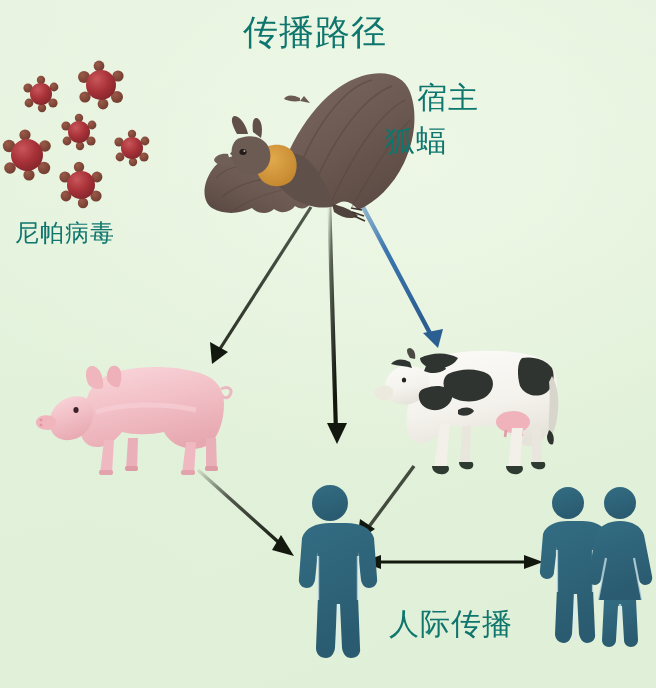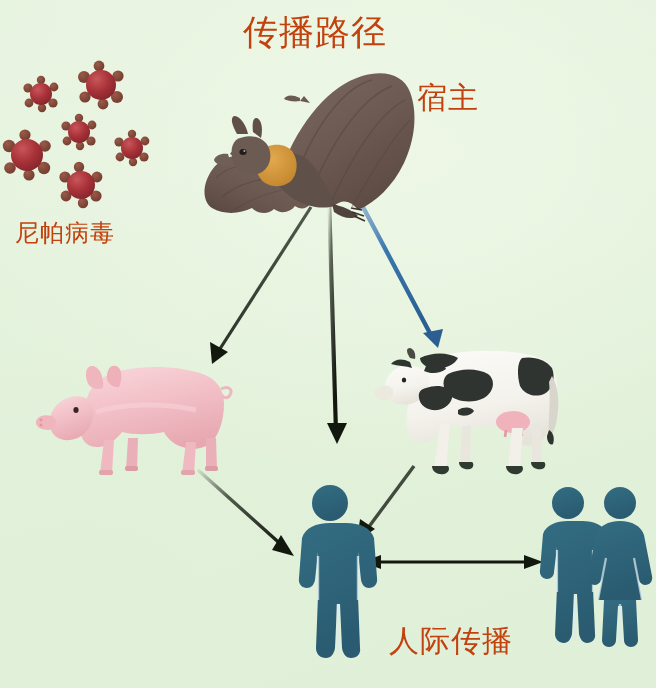--- a/index.html
+++ b/index.html
@@ -8,27 +8,27 @@
     font-family:"Liberation Serif","DejaVu Serif",serif;
     background:#e4f2dc;
   }
   #stage{position:relative;width:656px;height:688px;background:#e4f2dc;overflow:hidden;}
   #bgwash{position:absolute;inset:0;
     background:
       radial-gradient(120% 80% at 62% 22%, #eef7e6 0%, rgba(238,247,230,0) 62%),
       radial-gradient(90% 60% at 12% 90%, #e1f0d9 0%, rgba(225,240,217,0) 70%),
       linear-gradient(160deg,#e7f4e0 0%,#e2f1da 55%,#e0efd7 100%);
   }
-  .lbl{position:absolute;color:#c2410c;white-space:nowrap;line-height:1.08;
+  .lbl{position:absolute;color:#0f766e;white-space:nowrap;line-height:1.08;
        font-family:"Liberation Serif","DejaVu Serif",serif;font-weight:500;}
   #t-title{left:243px;top:14px;font-size:35px;letter-spacing:1px;}
   #t-host{left:385px;top:82px;font-size:30px;letter-spacing:1px;margin-left:32px;}
   #t-bat{left:385px;top:125px;font-size:30px;letter-spacing:1px;}
   #t-virus{left:15px;top:221px;font-size:24px;letter-spacing:1px;}
-  #t-p2p{left:389px;top:625px;font-size:30px;letter-spacing:1px;}
+  #t-p2p{left:389px;top:608px;font-size:30px;letter-spacing:1px;}
   svg.layer{position:absolute;left:0;top:0;width:656px;height:688px;}
 </style>
 </head>
 <body>
 
 <div id="stage">
   <div id="bgwash"></div>
 
   <svg class="layer" viewBox="0 0 656 688">
     <defs>
@@ -376,15 +376,16 @@
       <path d="M634,558 L642,600" stroke="#d9ecef" stroke-width="2.2" opacity="0.7"></path>
       <path d="M604,600 L602,640 C602,644 605,647 609,647 C613,647 616,644 616,640
                L618,606 L622,606 L624,640 C624,644 627,647 631,647
                C635,647 638,644 638,640 L636,600 Z" fill="url(#hum)"></path>
       <path d="M620,604 L620,644" stroke="#d9ecef" stroke-width="2.4" opacity="0.7"></path>
     </g>
   </svg>
 
   <div class="lbl" id="t-title">传播路径</div>
   <div class="lbl" id="t-host">宿主</div>
+  <div class="lbl" id="t-bat">狐蝠</div>
   <div class="lbl" id="t-virus">尼帕病毒</div>
   <div class="lbl" id="t-p2p">人际传播</div>
 </div>
 
 </body></html>

